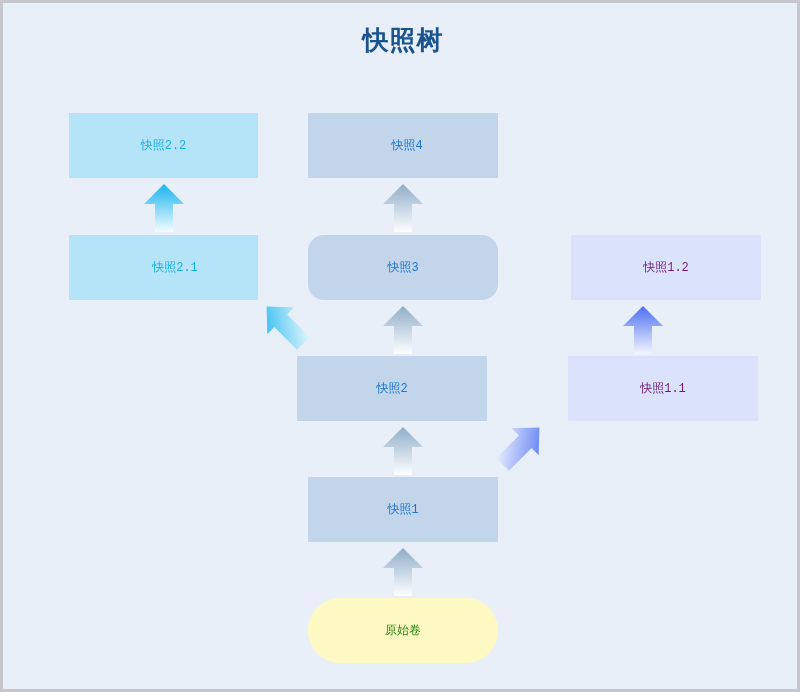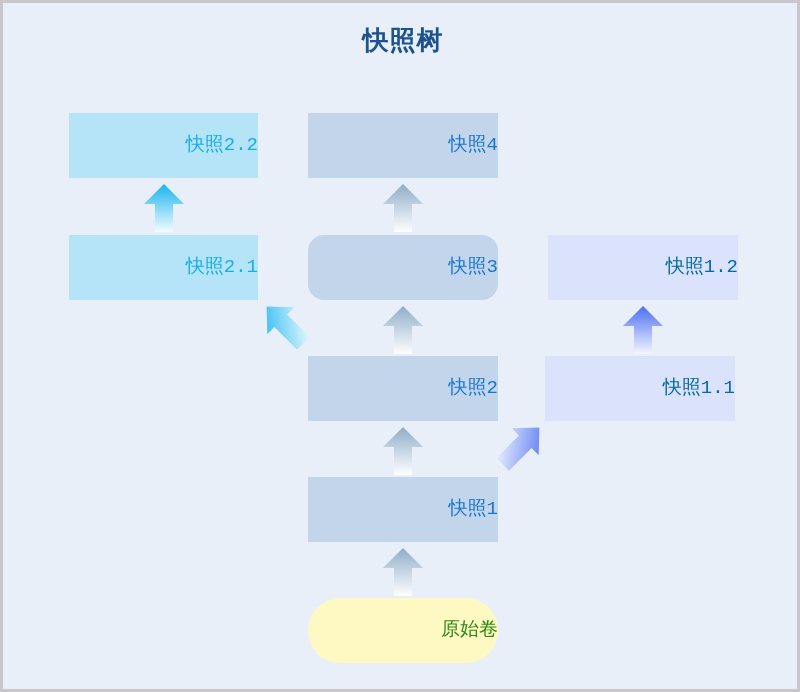--- a/index.html
+++ b/index.html
@@ -33,29 +33,29 @@
     font-weight: bold;
     color: #1a5390;
     letter-spacing: 1px;
   }
 
   .node {
     position: absolute;
     box-sizing: border-box;
     display: flex;
     align-items: center;
-    justify-content: flex-end;
-    font-size: 19px;
+    justify-content: center;
+    font-size: 12px;
     line-height: 1;
   }
 
   
   .node.fam-main   { background: #c2d5ea; color: #1b76cf; }
   .node.fam-cyan   { background: #b5e3f7; color: #17aee8; }
-  .node.fam-violet { background: #dbe2fc; color: #0369a1; }
+  .node.fam-violet { background: #dbe2fc; color: #701a75; margin-left: 23px; }
   .node.fam-green  { background: #fef9c3; color: #2c8a16; border-radius: 32px; }
 
   
   .arrow {
     position: absolute;
     pointer-events: none;
   }
   .arrow svg { display: block; overflow: visible; }
 </style>
 </head>
@@ -178,21 +178,21 @@
   </div>
 
   <div class="node fam-main" style="left:305px; top:232px; width:190px; height:65px;border-radius:16px;">
     <span>快照3</span>
   </div>
 
   <div class="node fam-violet" style="left:545px; top:232px; width:190px; height:65px;">
     <span>快照1.2</span>
   </div>
 
-  <div class="node fam-main" style="left:305px; top:353px; width:190px; height:65px;">
+  <div class="node fam-main" style="left:294px; top:353px; width:190px; height:65px;">
     <span>快照2</span>
   </div>
 
   <div class="node fam-violet" style="left:542px; top:353px; width:190px; height:65px;">
     <span>快照1.1</span>
   </div>
 
   <div class="node fam-main" style="left:305px; top:474px; width:190px; height:65px;">
     <span>快照1</span>
   </div>

